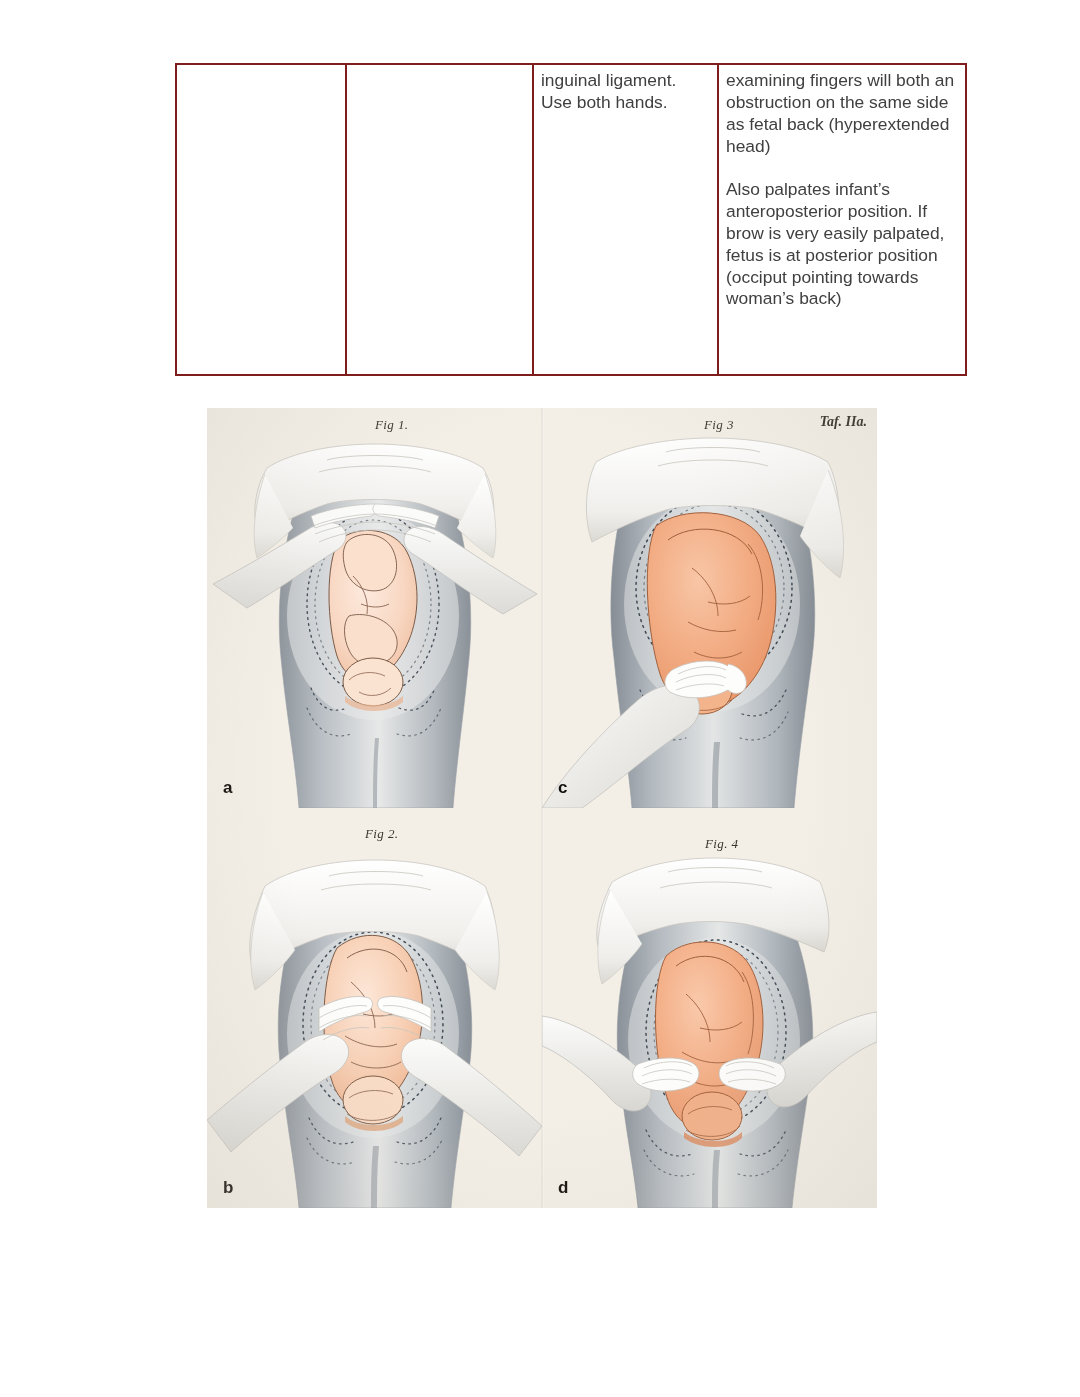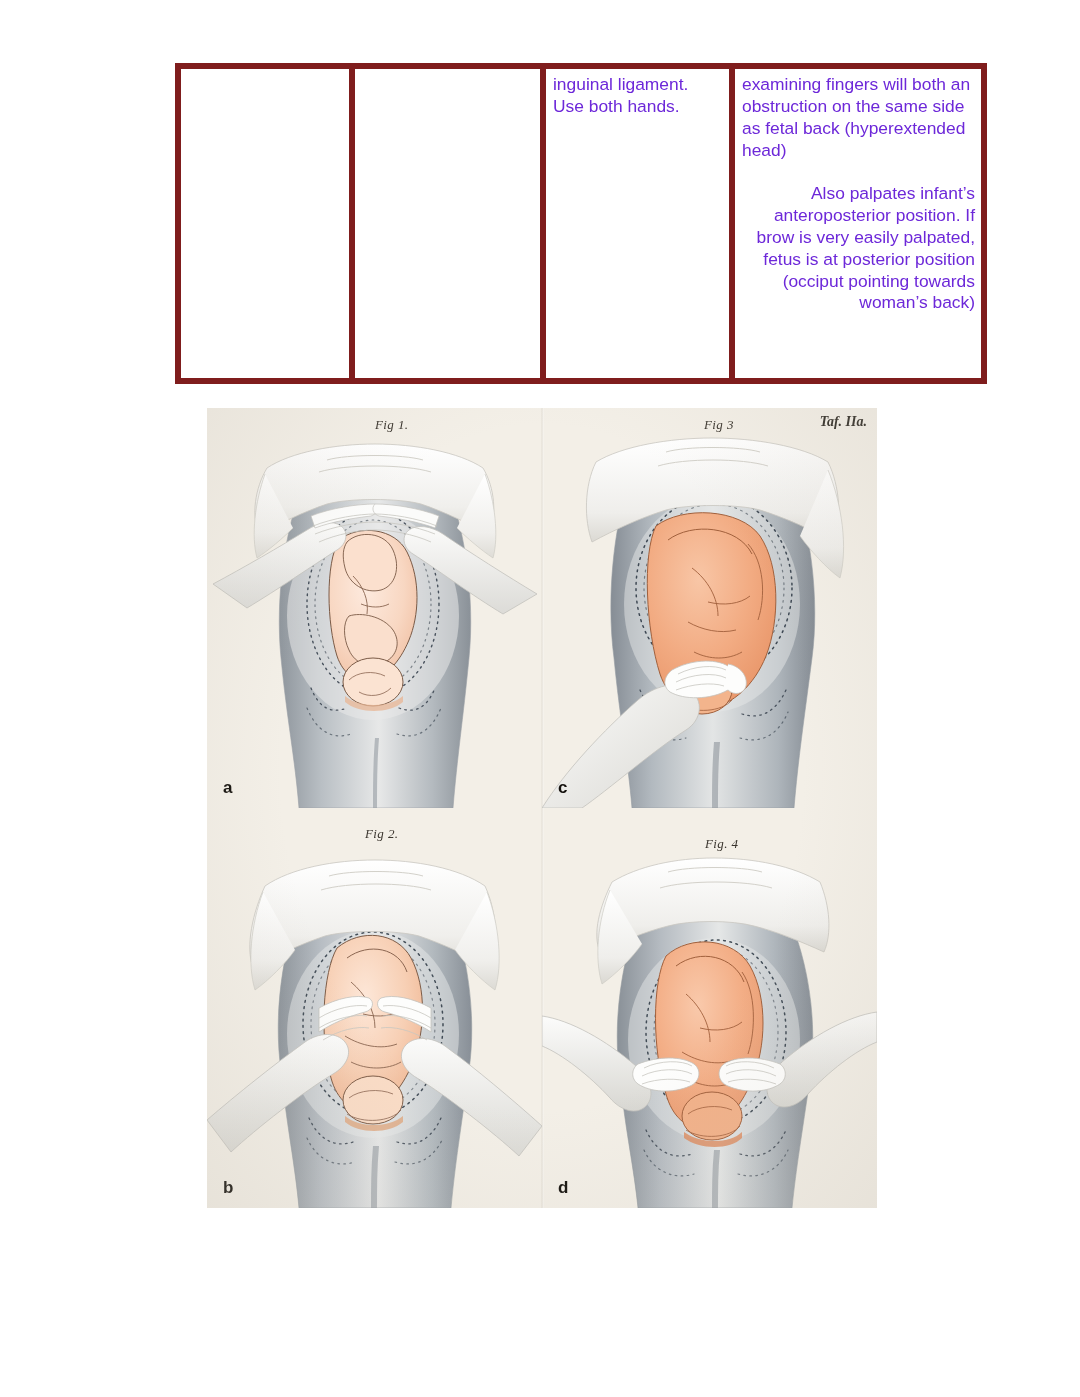--- a/index.html
+++ b/index.html
@@ -19,35 +19,35 @@
   
   .doc-table {
     position: absolute;
     left: 175px;
     top: 63px;
     width: 730px;
     border-collapse: collapse;
     table-layout: fixed;
   }
   .doc-table td {
-    border: 6px solid #7f1d1d;
+    border: 2px solid #7f1d1d;
     vertical-align: top;
     padding: 5px 6px 7px 7px;
     font-size: 17.4px;
     line-height: 1.255;
-    color: #6d28d9;
+    color: #404040;
     height: 297px;
   }
   .col-1 { width: 155px; }
   .col-2 { width: 172px; }
   .col-3 { width: 170px; }
   .col-4 { width: 233px; }
 
   .cell-para { margin: 0; }
-  .cell-para + .cell-para { margin-top: 1.25em; text-align: right; }
+  .cell-para + .cell-para { margin-top: 1.25em; }
 
   
   .plate {
     position: absolute;
     left: 207px;
     top: 408px;
     width: 670px;
     height: 800px;
     background: #f3efe7;
     overflow: hidden;

